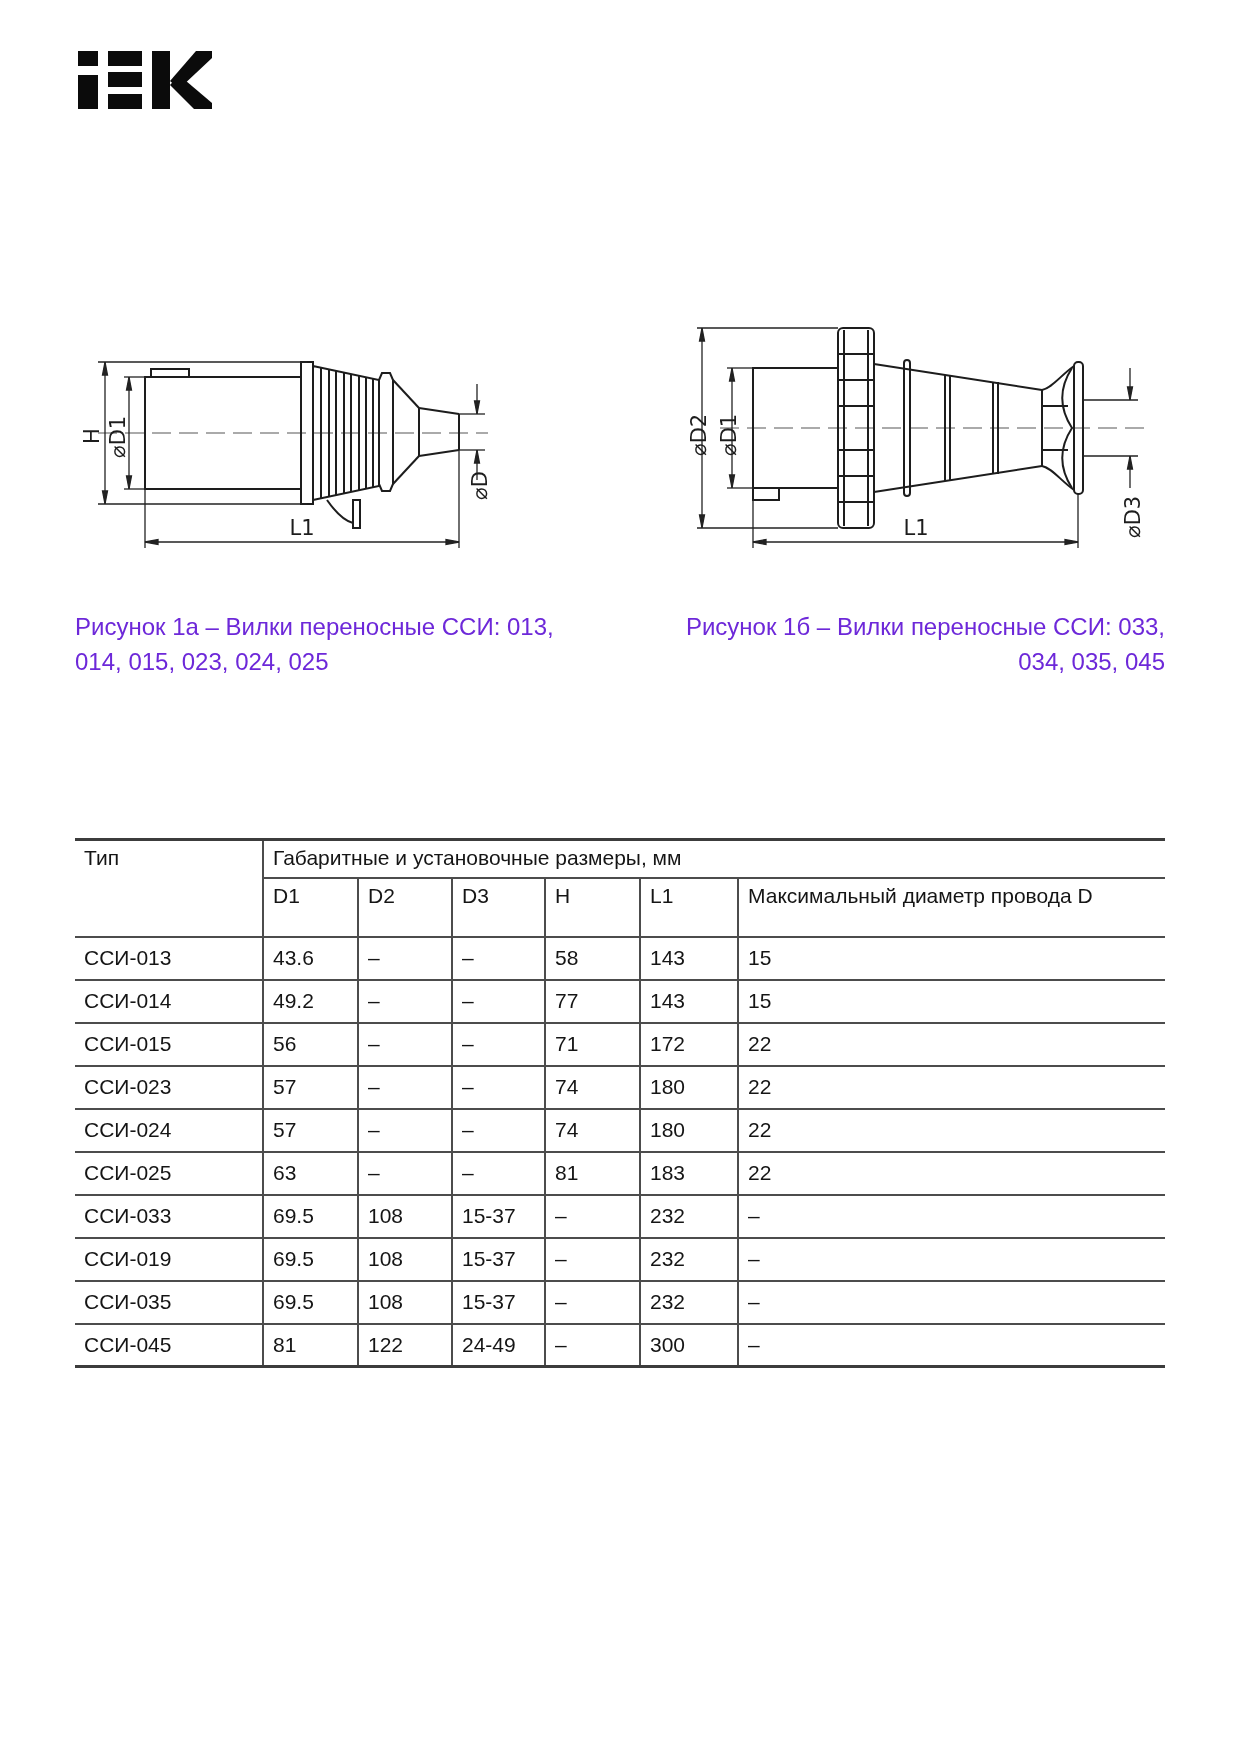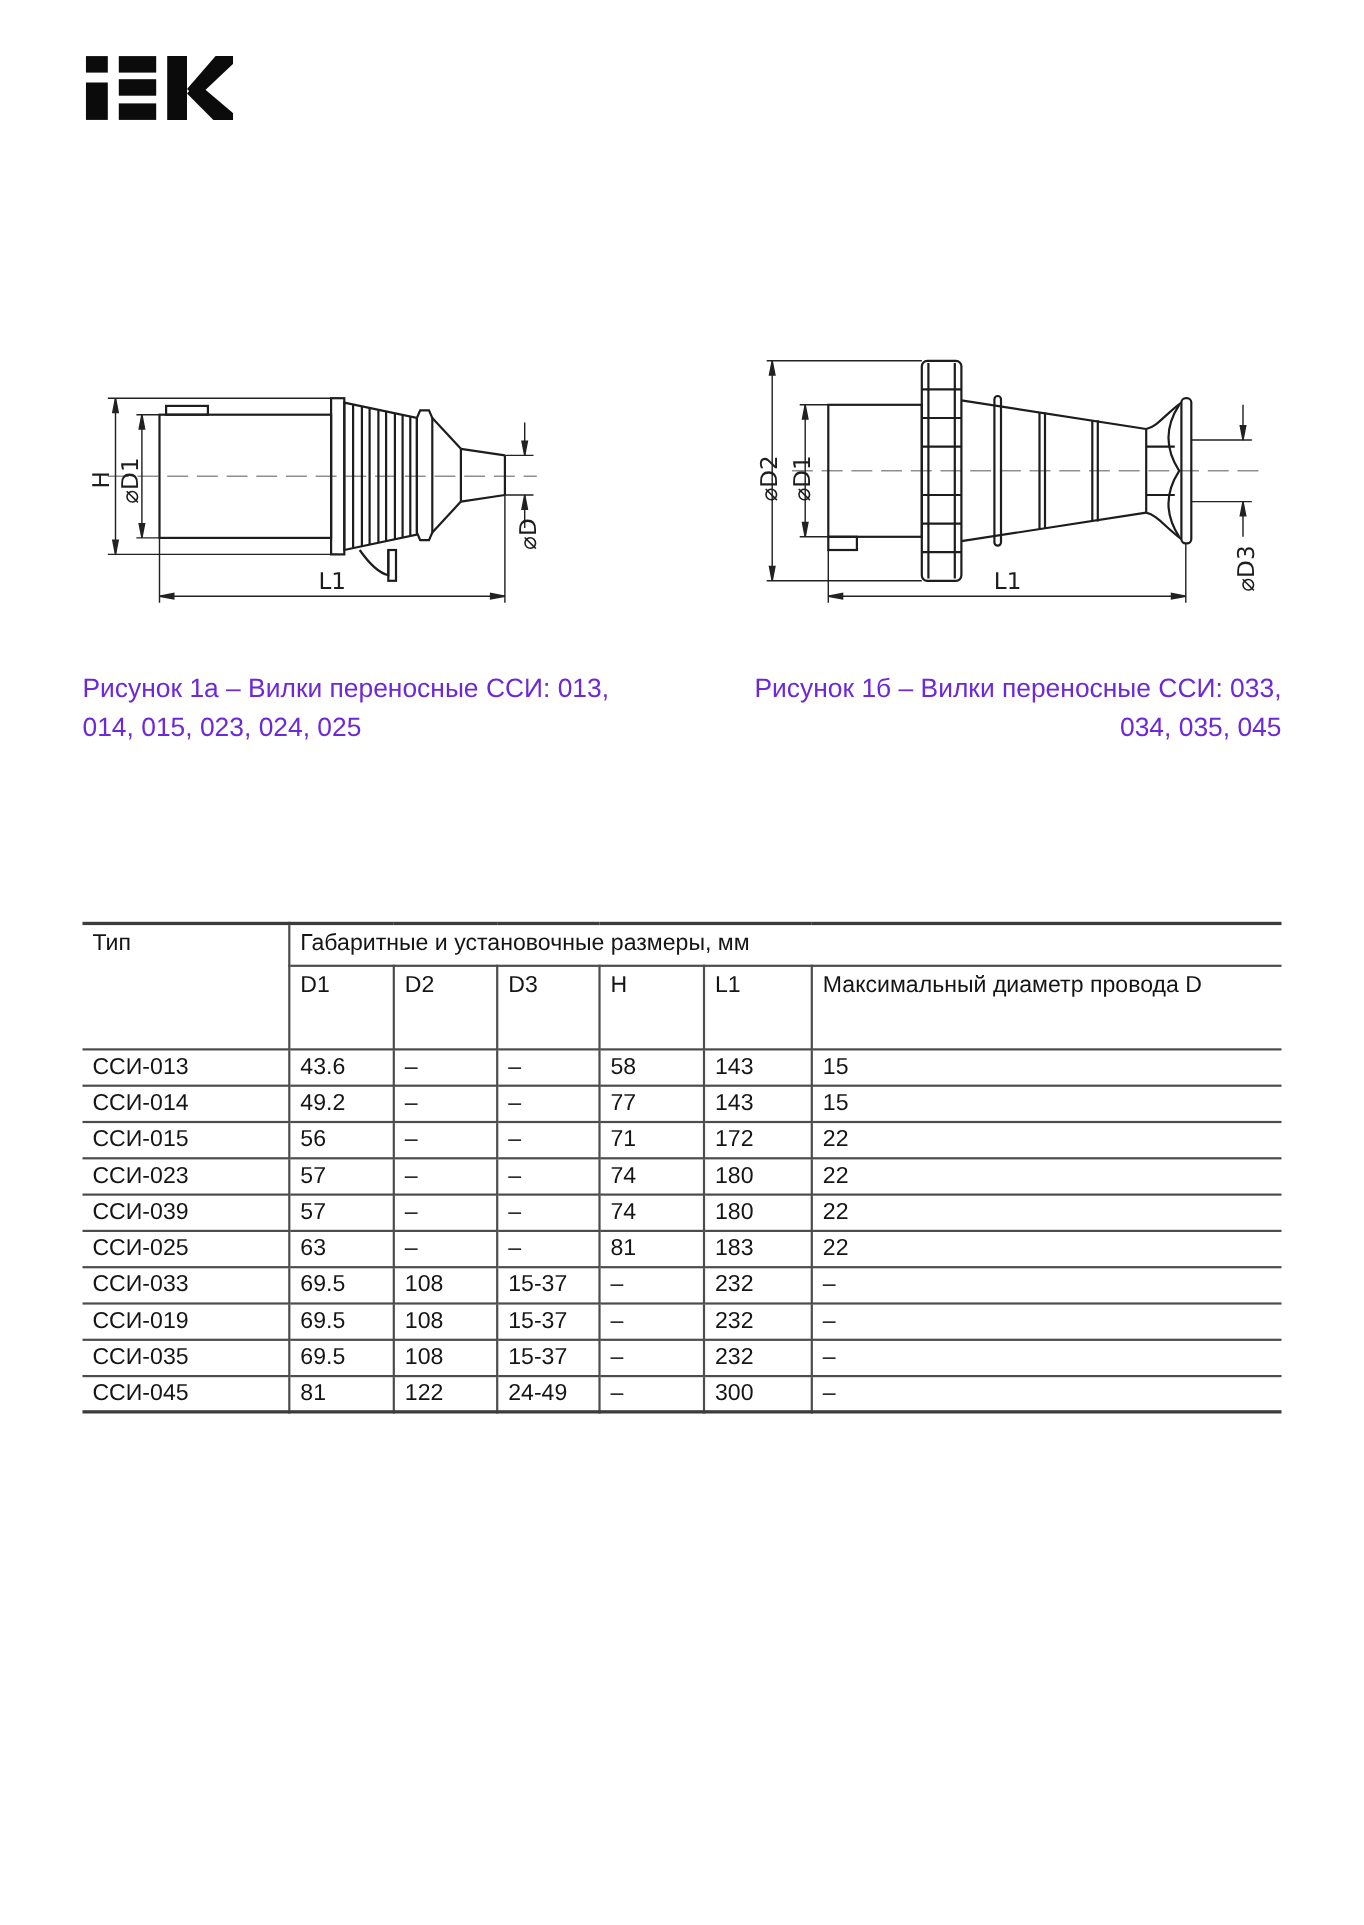--- a/index.html
+++ b/index.html
@@ -21,22 +21,22 @@
   
   #tableWrap{left:75px;top:838px;width:1090px;}
   table.dims{border-collapse:collapse;table-layout:fixed;width:1090px;font-size:21px;
     border-top:3px solid #3c3c3c;border-bottom:3px solid #3c3c3c;}
   .dims th,.dims td{border:2px solid #4c4c4c;padding:5px 9px;text-align:left;
     font-weight:400;color:#151515;}
   .dims tr > *:first-child{border-left:none;}
   .dims tr > *:last-child{border-right:none;}
   .dims thead th{vertical-align:top;margin-top:18px;}
   .dims tr.hdr1{height:38px;}
-  .dims tr.hdr2{height:76px;}
-  .dims tbody tr{height:33px;}
+  .dims tr.hdr2{height:59px;}
+  .dims tbody tr{height:43px;}
   .dims tbody td{vertical-align:middle;padding:2px 9px;}
 </style>
 </head>
 <body>
 
 <svg id="logo" class="abs" viewBox="0 0 134 60" role="img" aria-label="IEK">
   <g fill="#0b0b0b">
     <rect x="0" y="0" width="20" height="15"></rect>
     <rect x="0" y="24" width="20" height="34"></rect>
     <rect x="30" y="0" width="34" height="15"></rect>
@@ -242,21 +242,21 @@
           <td>ССИ-023</td>
           <td>57</td>
           <td>–</td>
           <td>–</td>
           <td>74</td>
           <td>180</td>
           <td>22</td>
         </tr>
 
         <tr>
-          <td>ССИ-039</td>
+          <td>ССИ-024</td>
           <td>57</td>
           <td>–</td>
           <td>–</td>
           <td>74</td>
           <td>180</td>
           <td>22</td>
         </tr>
 
         <tr>
           <td>ССИ-025</td>

